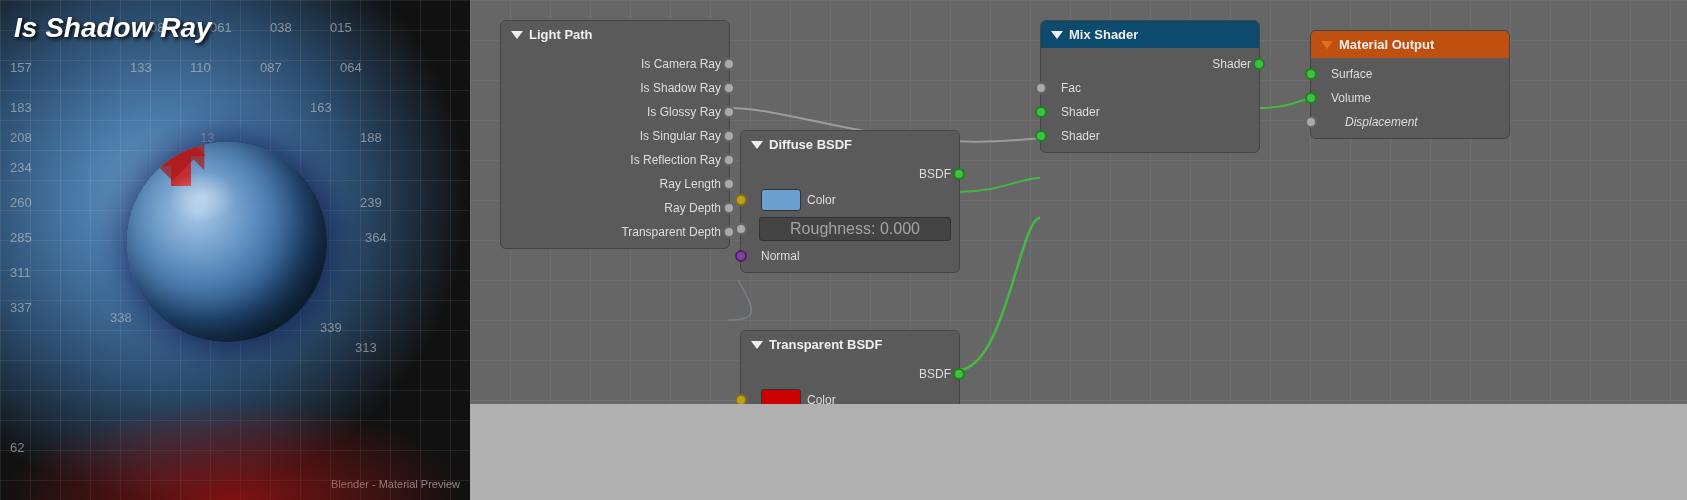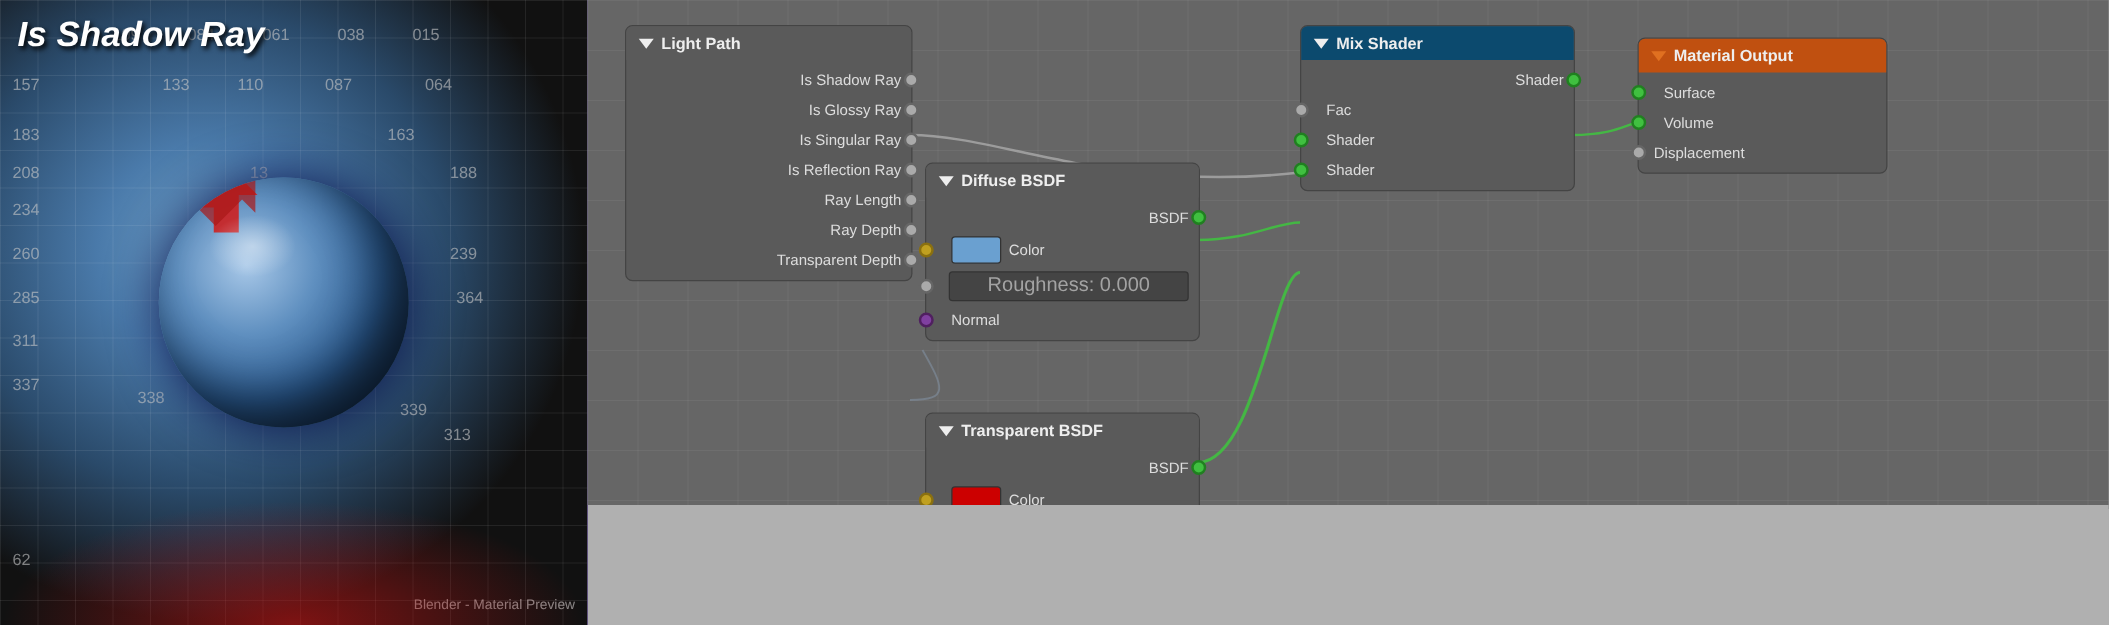--- a/index.html
+++ b/index.html
@@ -343,20 +343,24 @@
     <path d="M 258 320 C 290 320, 285 310, 268 280" stroke="#8090a0" stroke-width="1.5" fill="none" opacity="0.6" stroke-dasharray="none"></path>
   </svg>
 
   <div class="node node-light-path">
     <div class="node-header">
       <span class="triangle"></span>
       <span>Light Path</span>
     </div>
     <div class="node-body">
       <div class="node-row right">
+        <span>Is Camera Ray</span>
+        <div class="socket right grey"></div>
+      </div>
+      <div class="node-row right">
         <span>Is Shadow Ray</span>
         <div class="socket right grey"></div>
       </div>
       <div class="node-row right">
         <span>Is Glossy Ray</span>
         <div class="socket right grey"></div>
       </div>
       <div class="node-row right">
         <span>Is Singular Ray</span>
         <div class="socket right grey"></div>
@@ -461,18 +465,18 @@
       <div class="node-row">
         <div class="socket left green"></div>
         <span style="margin-left:12px;">Surface</span>
       </div>
       <div class="node-row">
         <div class="socket left green"></div>
         <span style="margin-left:12px;">Volume</span>
       </div>
       <div class="node-row">
         <div class="socket left grey"></div>
-        <span style="margin-left:4px;">Displacement</span>
+        <span style="margin-left:26px;font-style:italic;">Displacement</span>
       </div>
     </div>
   </div>
 
 </div>
 
 </body></html>

